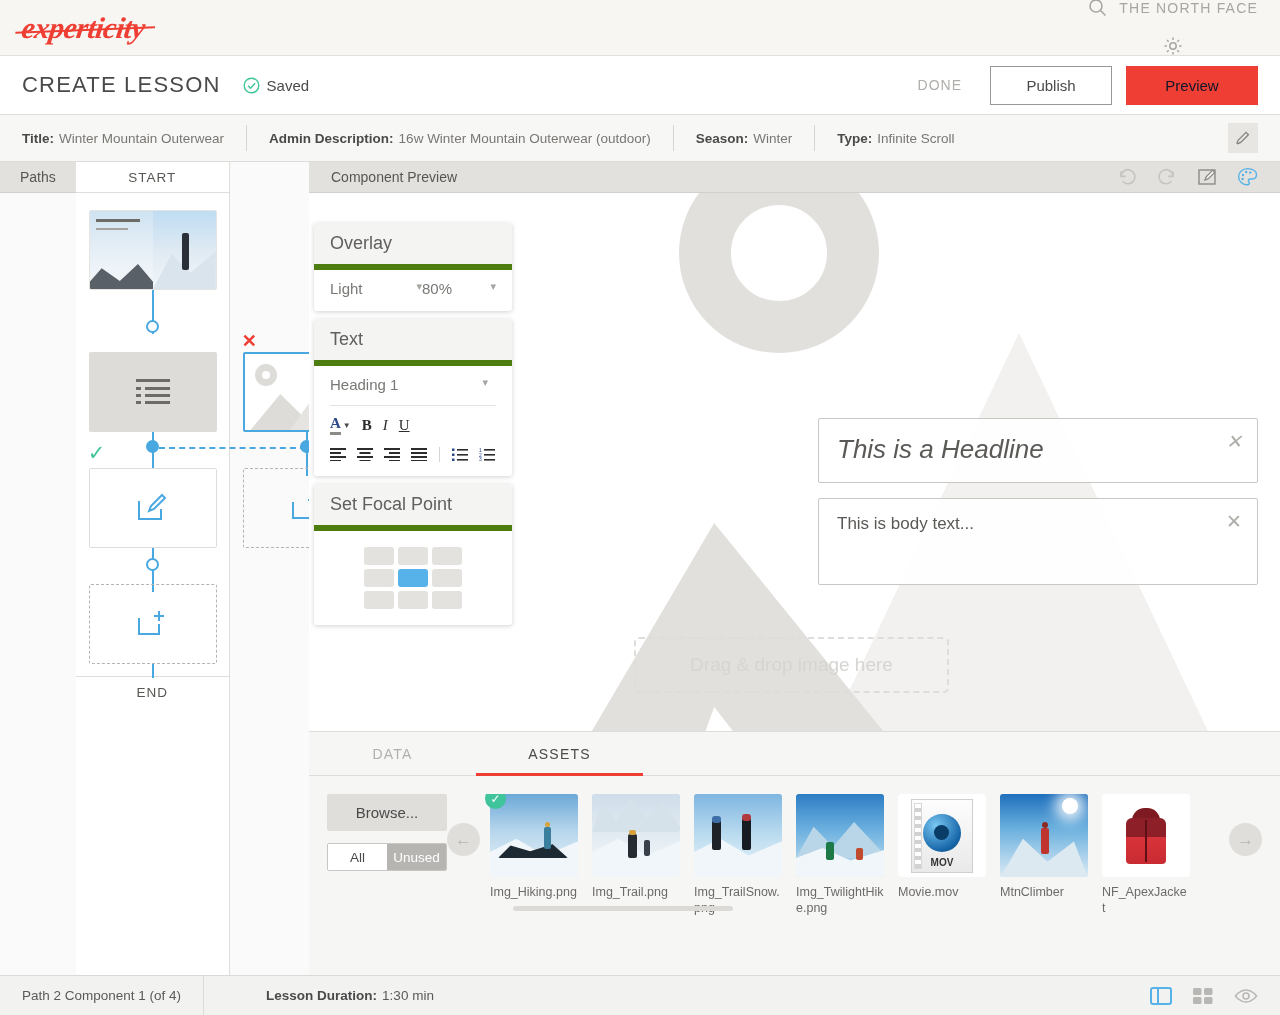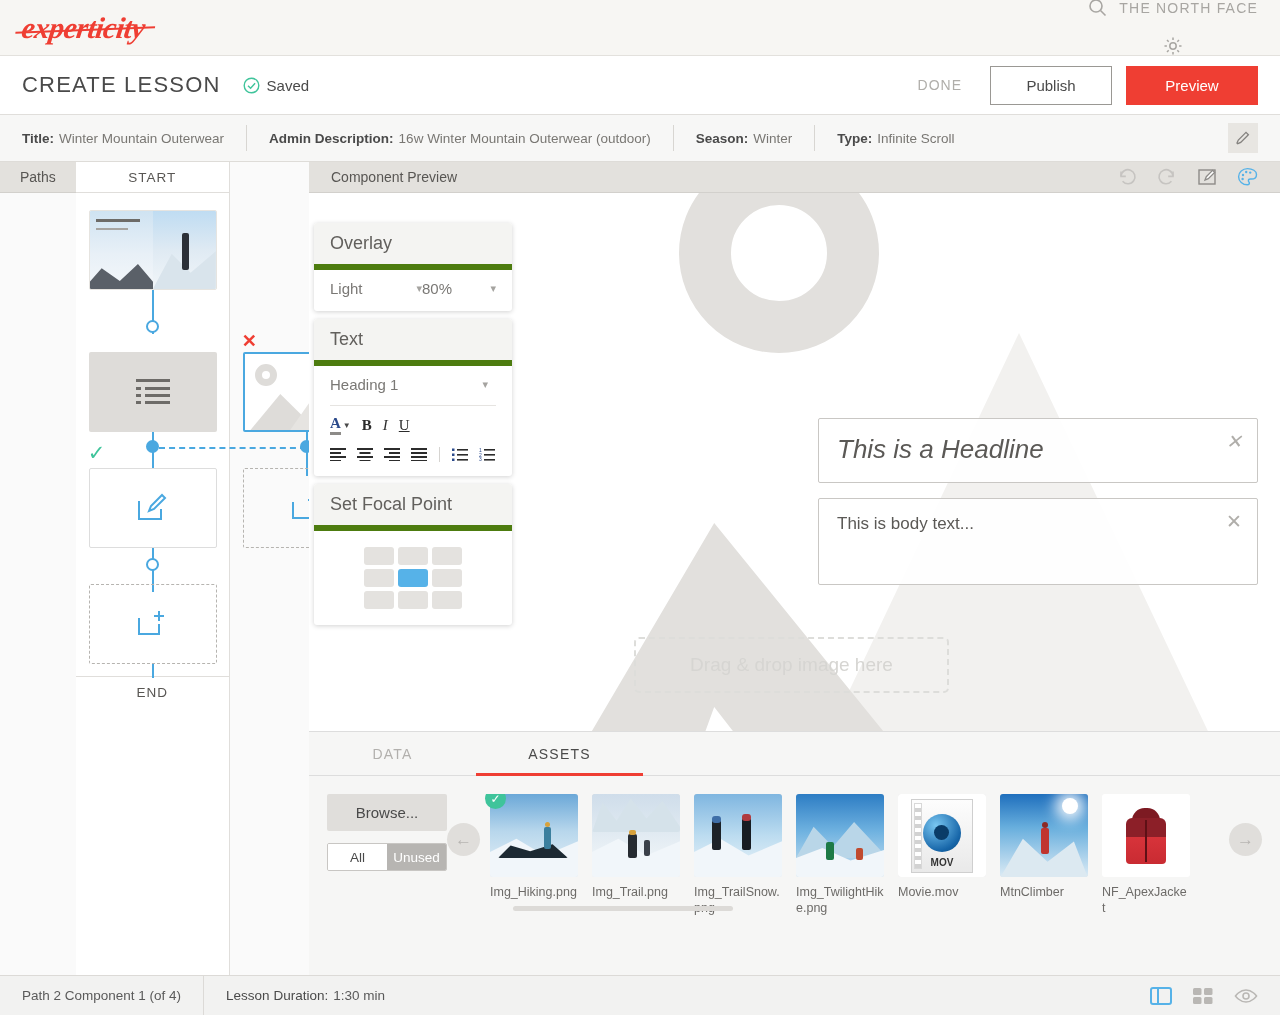--- a/index.html
+++ b/index.html
@@ -64,21 +64,21 @@
     background: none; border: none; cursor: pointer; padding: 8px 14px;
   }
   .btn-outline {
     width: 122px; height: 39px;
     border: 1px solid #9a9894; background: #fff;
     font-size: 15px; color: #4a4a4a; cursor: pointer;
     font-family: "Liberation Sans", sans-serif;
   }
   .btn-red {
     width: 132px; height: 39px;
-    border: none; background: #ef3e33; color: #ffffff;
+    border: none; background: #ef3e33; color: #0f172a;
     font-size: 15px; cursor: pointer;
     font-family: "Liberation Sans", sans-serif;
   }
 
   
   .metabar {
     height: 47px; width: 1280px;
     background: #f7f7f6;
     border-bottom: 1px solid #dedcd8;
     display: flex; align-items: center;
@@ -258,21 +258,21 @@
     margin-bottom: 8px;
   }
   .insp-head {
     background: #f4f4f2; border-bottom: 6px solid #4d7c0f;
     padding: 10px 16px; font-size: 18px; color: #62605d;
     border-radius: 3px 3px 0 0;
   }
   .insp-body { padding: 10px 16px 14px; }
   .sel-row { display: flex; align-items: center; }
   .sel {
-    display: flex; align-items: center; gap: 16px; font-size: 15px;
+    display: flex; gap: 16px; font-size: 15px;
     color: #7a7875; cursor: pointer;
   }
   .sel.wide { flex: 1; justify-content: space-between; padding-right: 8px; }
   .sel .chev { color: #a5a3a0; font-size: 11px; }
   .fmt-divider { height: 1px; background: #e6e4e1; margin: 12px 0 10px; }
   .fmt-row { display: flex; align-items: center; gap: 11px; margin-bottom: 12px; }
   .fmt-row:last-child { margin-bottom: 0; }
   .fmt-btn { cursor: pointer; display: flex; align-items: center; }
   .b-ico { font-family: "Liberation Serif", serif; font-weight: bold; font-size: 15px; color: #2c2c2c; }
   .i-ico { font-family: "Liberation Serif", serif; font-style: italic; font-size: 15px; color: #2c2c2c; }
@@ -877,21 +877,21 @@
         <div class="arrow-btn">→</div>
         <div class="scrollbar"></div>
       </div>
     </div>
   </div>
 </div>
 
 <div class="statusbar">
   <span>Path 2 Component 1 (of 4)</span>
   <span class="status-sep"></span>
-  <span style="font-weight:normal; color:#4a4a4a;">Lesson Duration:</span>
+  <span style="font-weight:bold; color:#4a4a4a;margin-left:40px;">Lesson Duration:</span>
   <span style="margin-left:5px;">1:30 min</span>
   <div class="status-right">
     <span>
       <svg width="22" height="20" viewBox="0 0 22 20">
           <rect x="1" y="2" width="20" height="16" rx="2" fill="none" stroke="#56b2e8" stroke-width="2"></rect>
           <line x1="8" y1="2" x2="8" y2="18" stroke="#56b2e8" stroke-width="2"></line>
         </svg>
     </span>
     <span>
       <svg width="22" height="20" viewBox="0 0 22 20">

